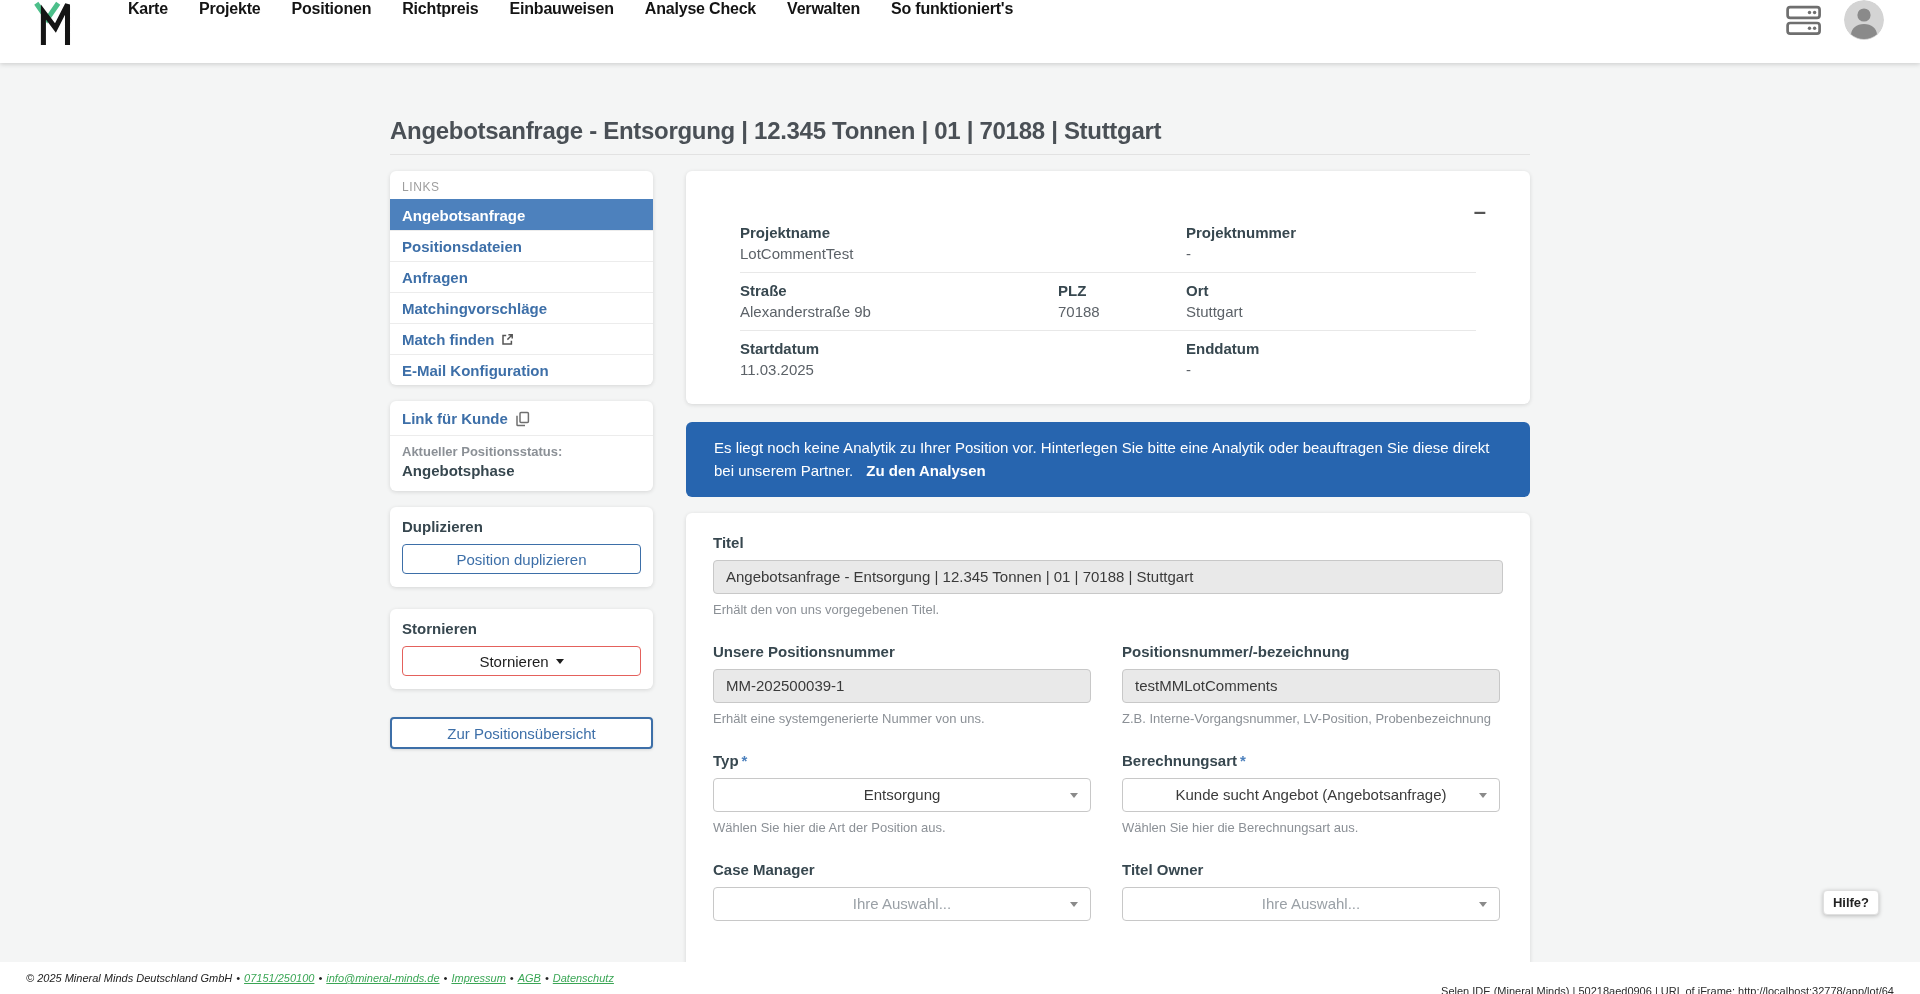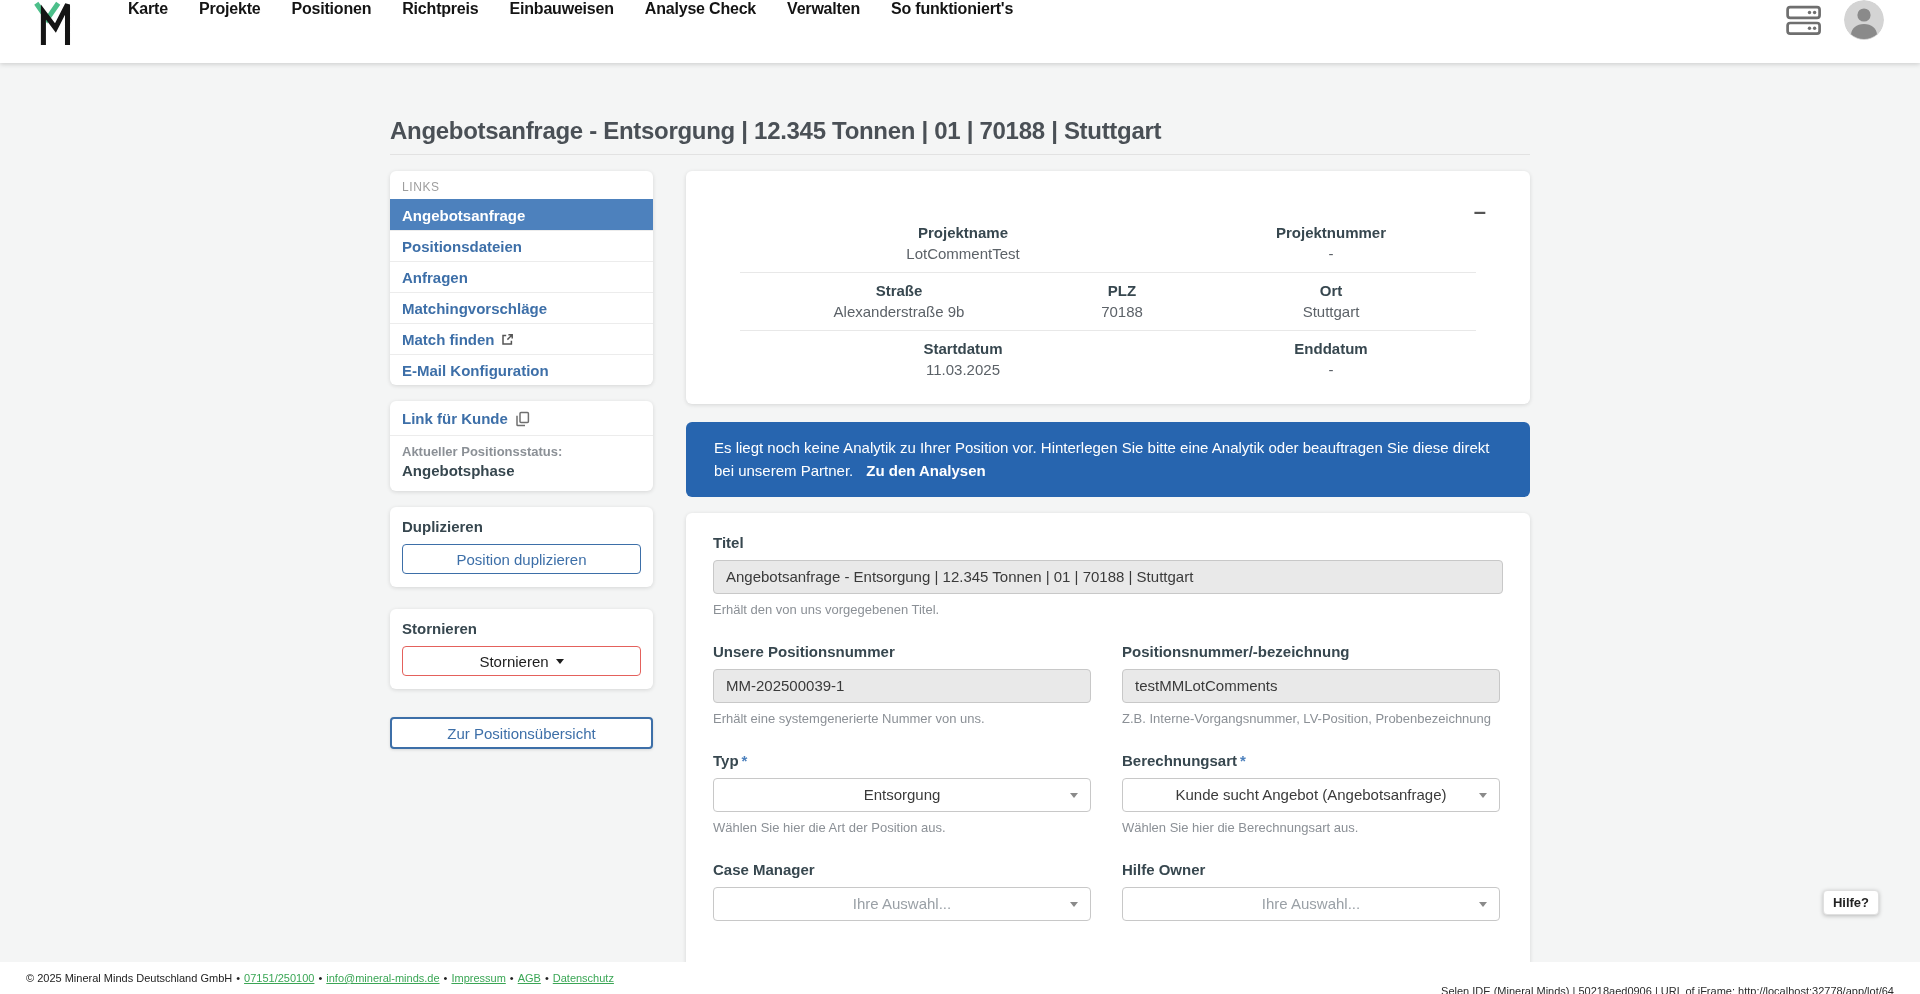--- a/index.html
+++ b/index.html
@@ -73,21 +73,21 @@
 
   
   .main-col { flex:1; min-width:0; }
   .details-card { position:relative; padding:28px 46px 16px; }
   .details-title { font-size:24px; font-weight:700; color:#4a5056; letter-spacing:-0.3px; }
   .collapse-toggle {
     position:absolute; right:44px; top:30px; font-size:22px; color:#555; cursor:pointer;
     font-weight:700; line-height:1;
   }
   .detail-rows { margin:16px 8px 0; }
-  .detail-row { display:grid; grid-template-columns:318px 128px 1fr; padding:9px 0 10px;text-align:center; }
+  .detail-row { display:grid; grid-template-columns:318px 128px 1fr; padding:9px 0 10px; }
   .detail-row + .detail-row { border-top:1px solid #e8e8e8; }
   .d-label { font-size:15px; font-weight:700; color:#37474f; }
   .d-value { font-size:15px; color:#5c6268; margin-top:4px; }
 
   .alert-banner {
     margin-top:18px; background:#2765af; border-radius:6px; color:#fff;
     padding:14px 28px; font-size:15px; line-height:1.55;
   }
   .alert-link { font-weight:700; color:#fff; margin-left:13px; cursor:pointer; white-space:nowrap; }
 
@@ -123,21 +123,21 @@
     box-shadow:0 1px 4px rgba(0,0,0,.25);
     padding:4px 9px; font-size:13px; font-weight:700; color:#222; cursor:pointer;
   }
 
   
   .footer {
     position:absolute; bottom:0; left:0; right:0; height:32px; background:#fff; z-index:55;
     display:flex; align-items:center; justify-content:space-between; padding:0 26px;
     font-size:11px;
   }
-  .footer-left { color:#222; display:flex; align-items:center; gap:4px; white-space:nowrap; }
+  .footer-left { color:#222; display:flex; align-items:center; gap:4px; white-space:nowrap;font-style:italic; }
   .footer-link { color:#3aa655; text-decoration:underline; cursor:pointer; }
   .footer-right { font-weight:400; color:#2b2b2b; white-space:nowrap;margin-top:26px; }
 
   .icon-svg { display:block; }
 </style>
 </head>
 <body>
 
 <header class="topbar">
   <div class="logo">
@@ -333,21 +333,21 @@
           </div>
 
           <div class="form-row">
             <div class="form-col">
               <div class="field-label">Case Manager</div>
               <div class="select placeholder">
                 <span>Ihre Auswahl...</span>
               </div>
             </div>
             <div class="form-col">
-              <div class="field-label">Hilfe Owner</div>
+              <div class="field-label">Titel Owner</div>
               <div class="select placeholder">
                 <span>Ihre Auswahl...</span>
               </div>
             </div>
           </div>
         </section>
 
       </main>
     </div>
   </div>

